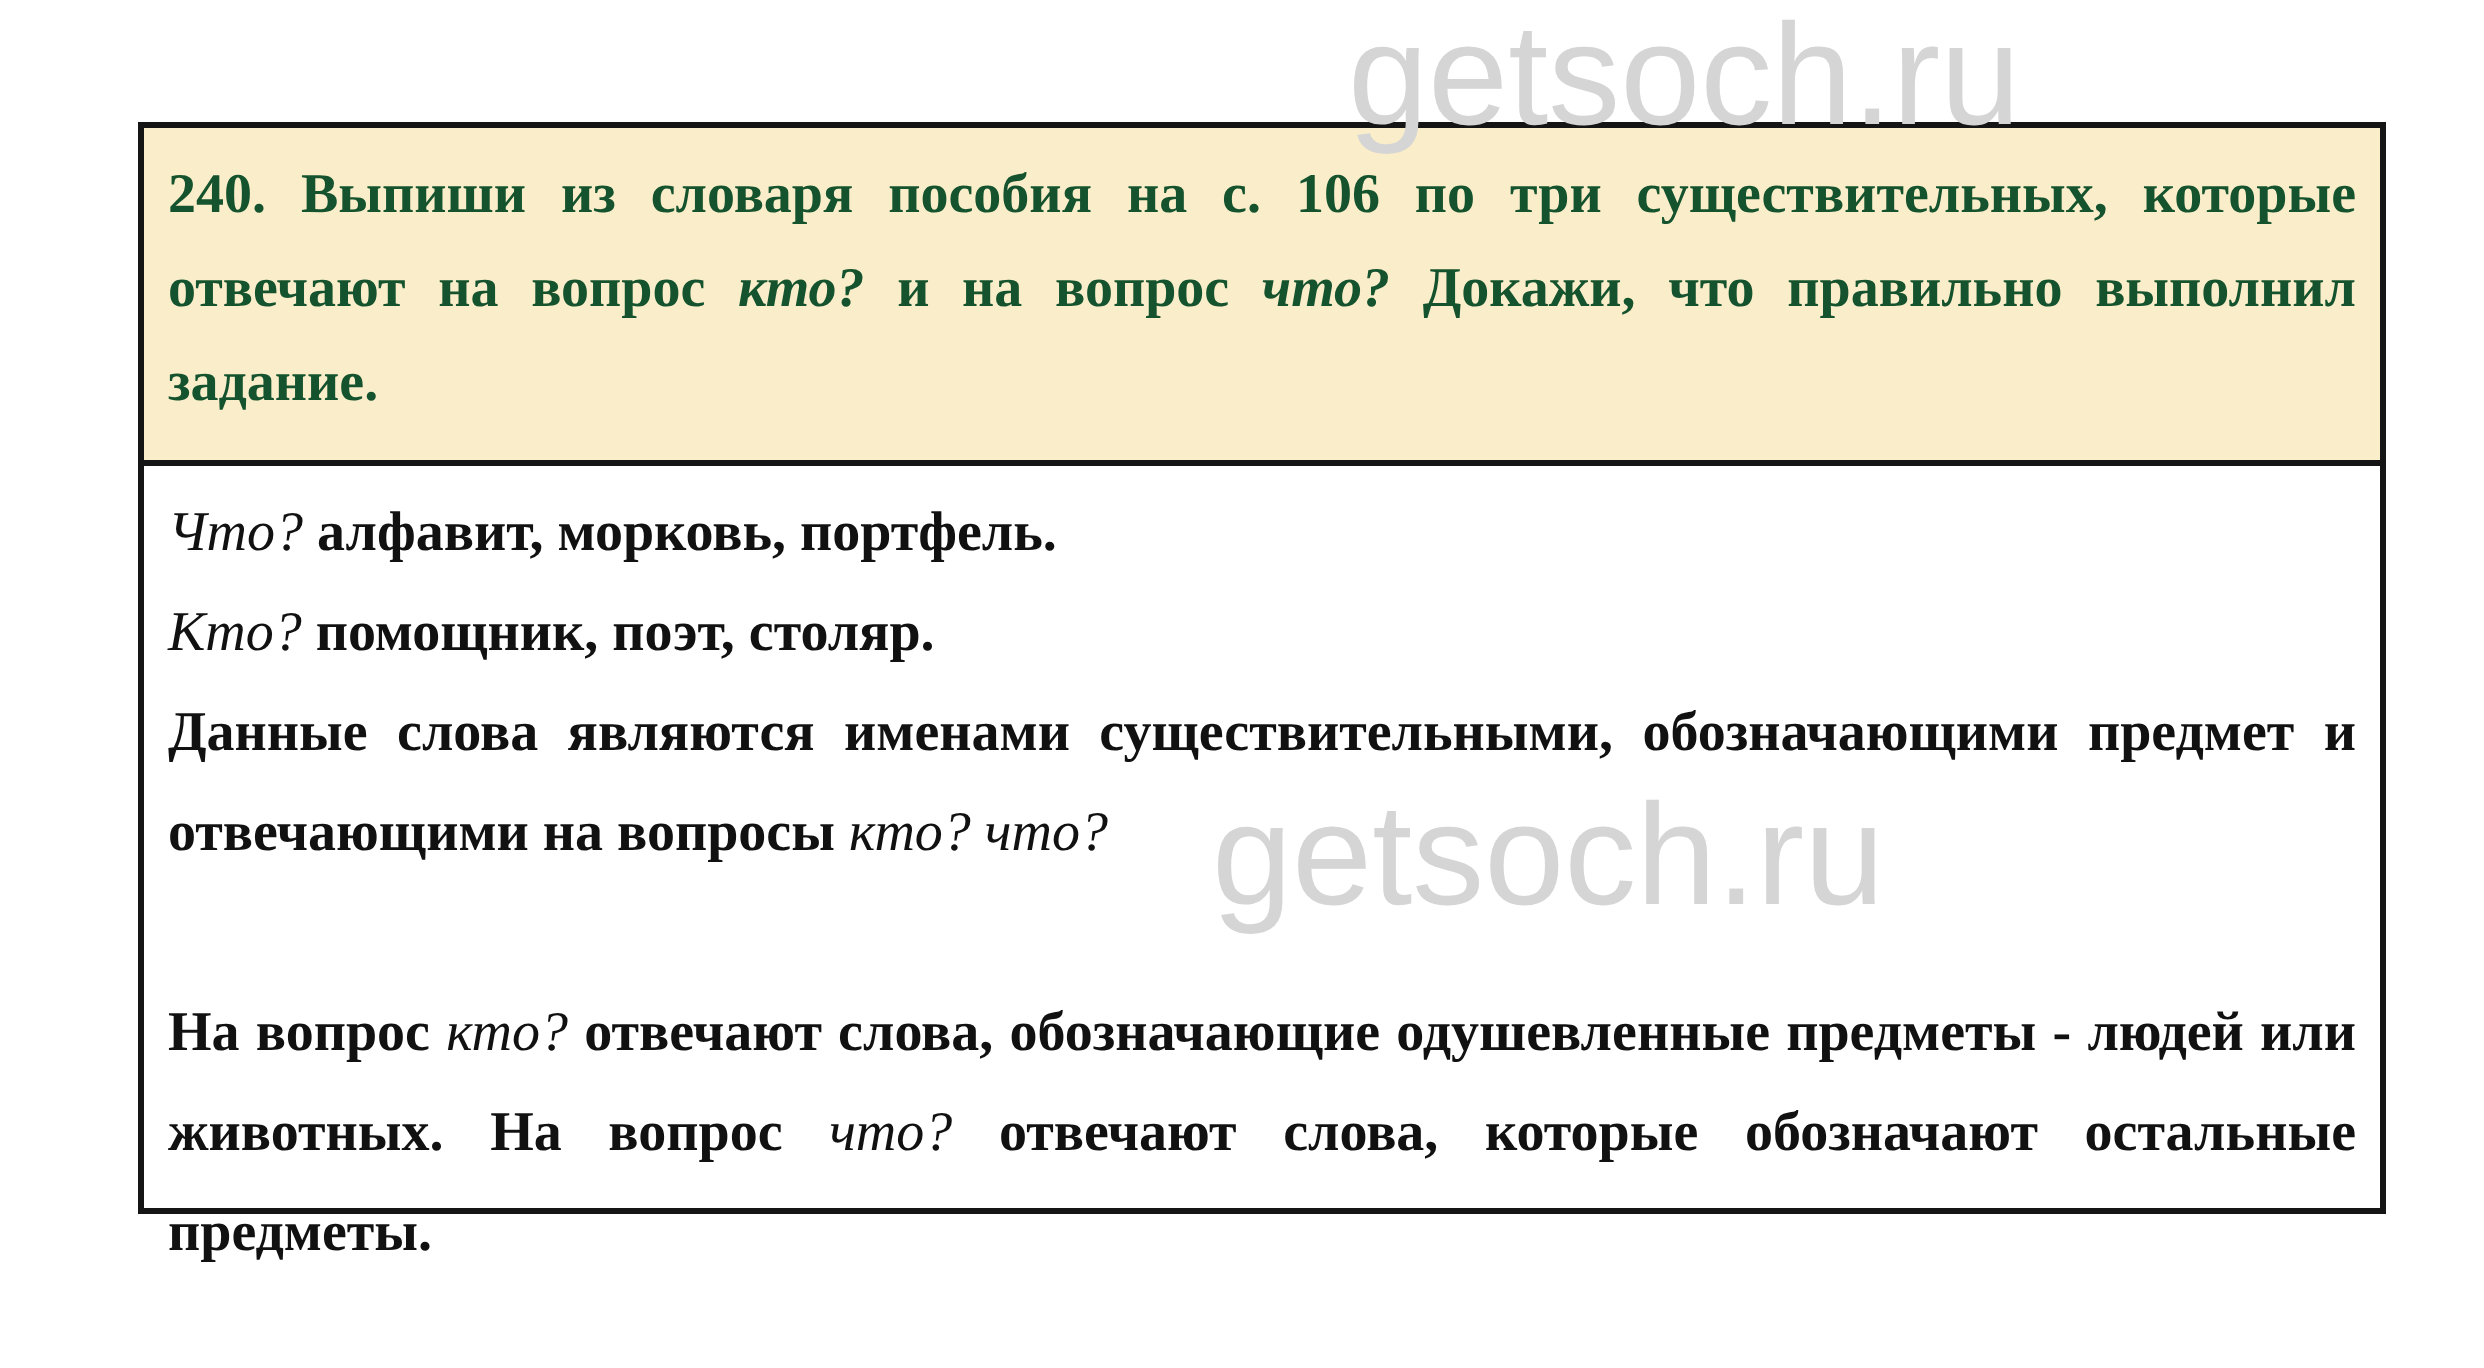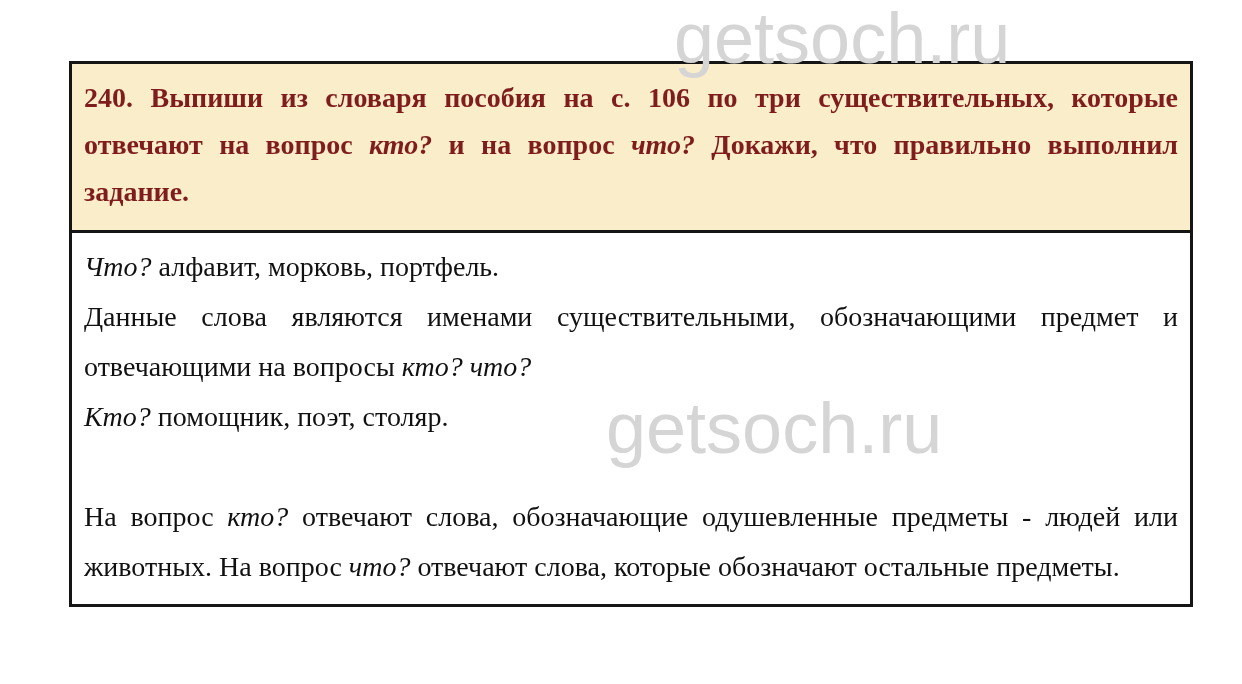--- a/index.html
+++ b/index.html
@@ -49,36 +49,36 @@
     background: #faeeca;
     border-bottom: 3px solid #151515;
     padding: 10px 12px 0 12px;
   }
   .task p {
     margin: 0;
     font-size: 28px;
     font-weight: bold;
     line-height: 47px;
     text-align: justify;
-    color: #7f1d1d;
+    color: #14532d;
   }
   .answer {
     box-sizing: border-box;
     padding: 9px 12px 0 12px;
   }
   .answer p {
     margin: 0;
     font-size: 28px;
     line-height: 50px;
     text-align: justify;
     color: #111111;
   }
   .answer p.gap-before { margin-top: 50px; }
 
-  .run.regular      { font-style: normal;  font-weight: normal; }
+  .run.regular      { font-style: normal;  font-weight: bold; }
   .run.italic       { font-style: italic; }
   .run.bold         { font-weight: bold; }
   .run.bold-italic  { font-weight: bold; font-style: italic; }
 </style>
 </head>
 <body>
 
 <div class="page">
 
   <div class="watermark watermark-top">getsoch.ru</div>
@@ -88,19 +88,19 @@
   <div class="doc">
 
     <div class="task">
       <p>
         <span class="run bold">240.</span><span><span class="run bold"> Выпиши из словаря пособия на с. 106 по три существительных, которые отвечают на вопрос </span><span class="run bold-italic">кто?</span><span class="run bold"> и на вопрос </span><span class="run bold-italic">что?</span><span class="run bold"> Докажи, что правильно выполнил задание.</span></span>
       </p>
     </div>
 
     <div class="answer">
       <p><span class="run italic">Что?</span><span class="run regular"> алфавит, морковь, портфель.</span></p>
+      <p><span class="run italic">Кто?</span><span class="run regular"> помощник, поэт, столяр.</span></p>
       <p><span class="run regular">Данные слова являются именами существительными, обозначающими предмет и отвечающими на вопросы </span><span class="run italic">кто? что?</span></p>
-      <p><span class="run italic">Кто?</span><span class="run regular"> помощник, поэт, столяр.</span></p>
       <p class="gap-before"><span class="run regular">На вопрос </span><span class="run italic">кто?</span><span class="run regular"> отвечают слова, обозначающие одушевленные предметы - людей или животных. На вопрос </span><span class="run italic">что?</span><span class="run regular"> отвечают слова, которые обозначают остальные предметы.</span></p>
     </div>
 
   </div>
 </div>
 
 </body></html>

